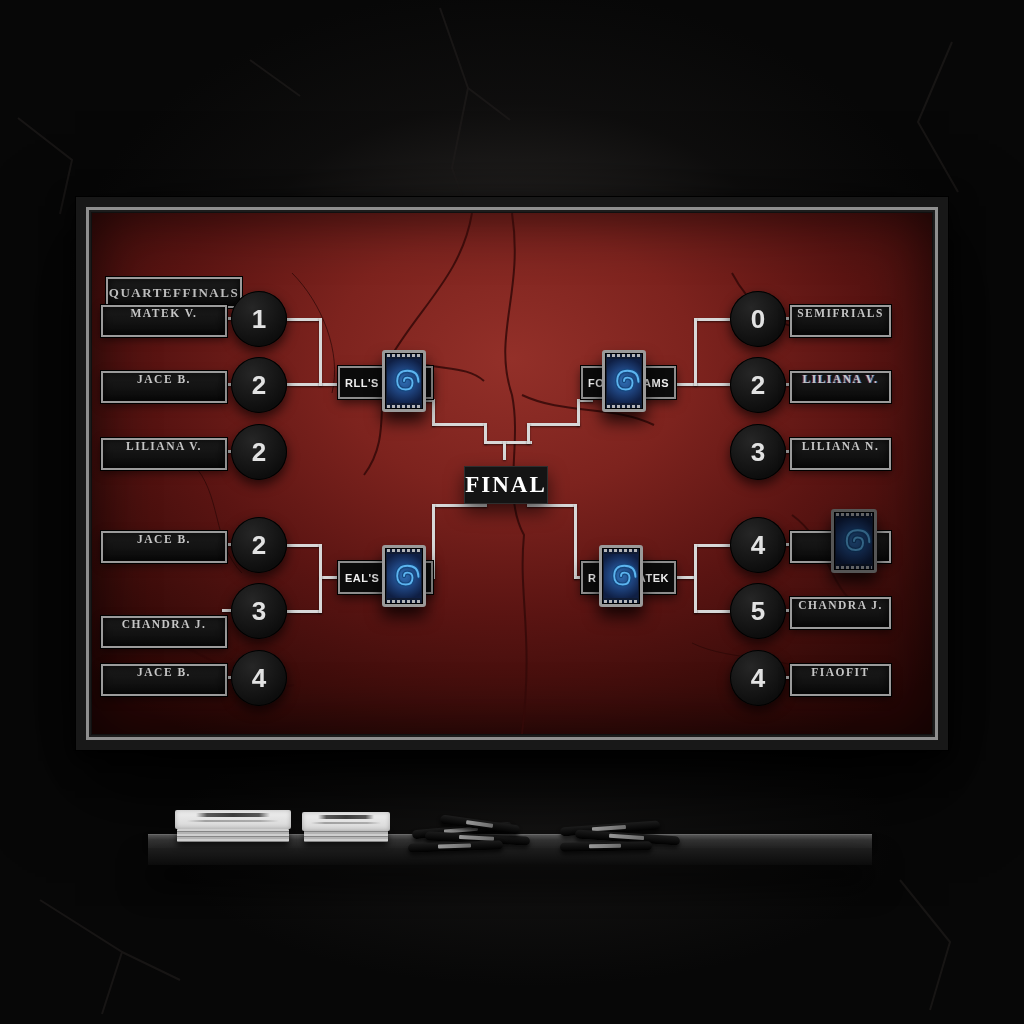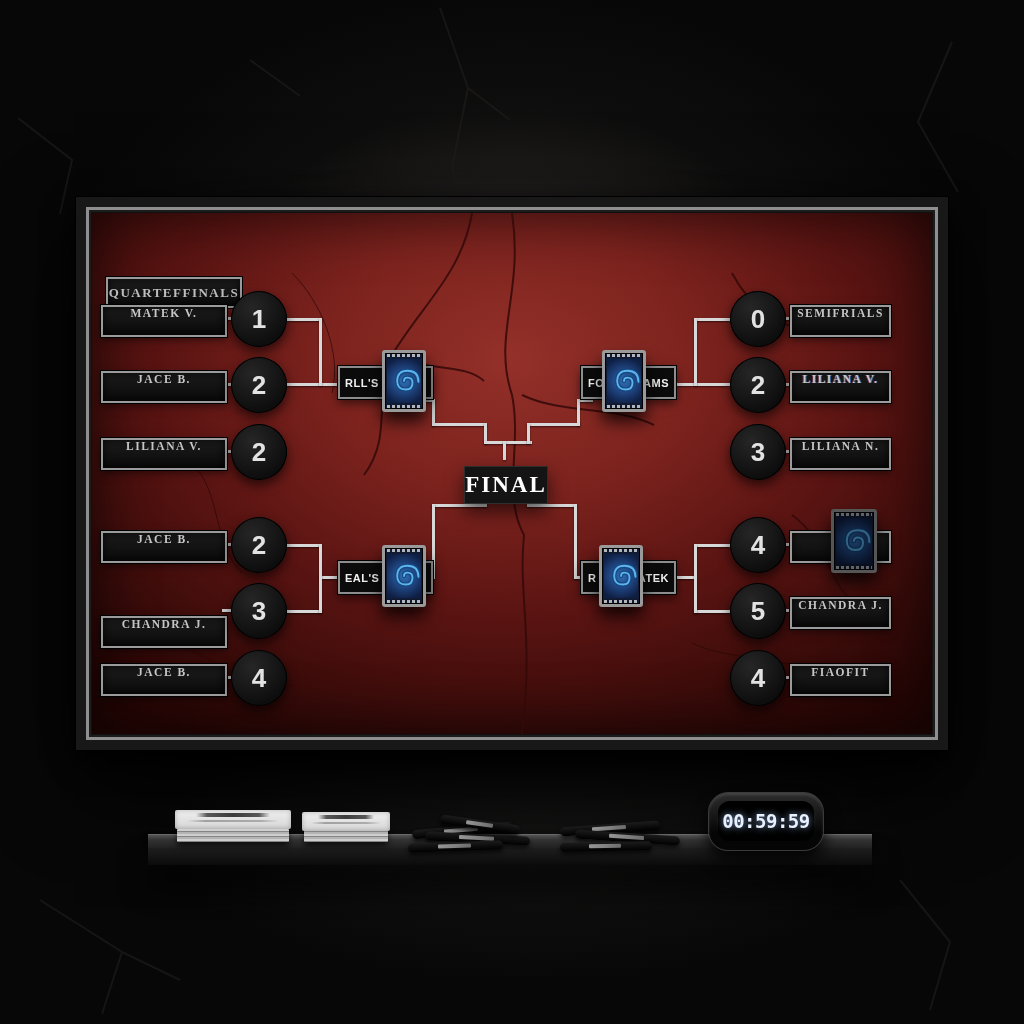--- a/index.html
+++ b/index.html
@@ -331,18 +331,13 @@
   </div>
 
   <div class="marker" style="left:412px;top:826px;width:100px;transform:rotate(-5deg)"></div>
   <div class="marker" style="left:425px;top:834px;width:105px;transform:rotate(3deg)"></div>
   <div class="marker" style="left:408px;top:842px;width:95px;transform:rotate(-2deg)"></div>
   <div class="marker" style="left:440px;top:820px;width:80px;transform:rotate(8deg)"></div>
   <div class="marker" style="left:560px;top:824px;width:100px;transform:rotate(-4deg)"></div>
   <div class="marker" style="left:575px;top:833px;width:105px;transform:rotate(4deg)"></div>
   <div class="marker" style="left:560px;top:842px;width:92px;transform:rotate(-1deg)"></div>
 
-  <div class="clock">
-    <div class="clock-face">
-      <span class="clock-digits">00:59:59</span>
-    </div>
-  </div>
 </div>
 
 </body></html>

